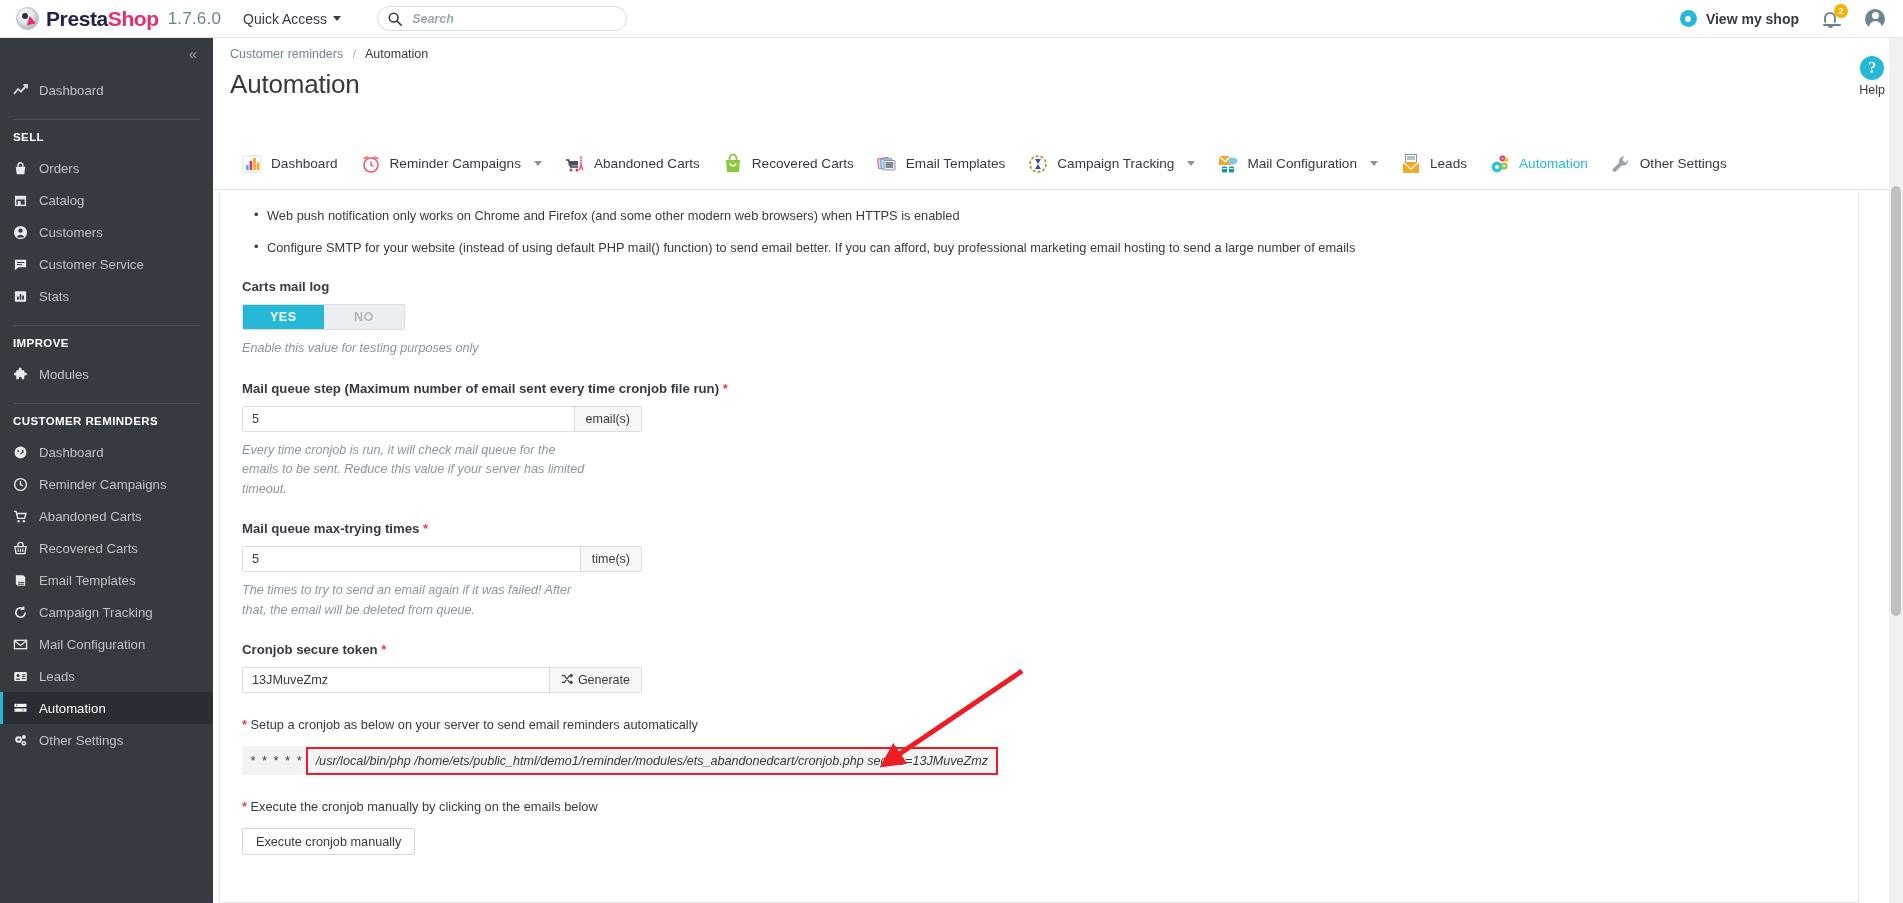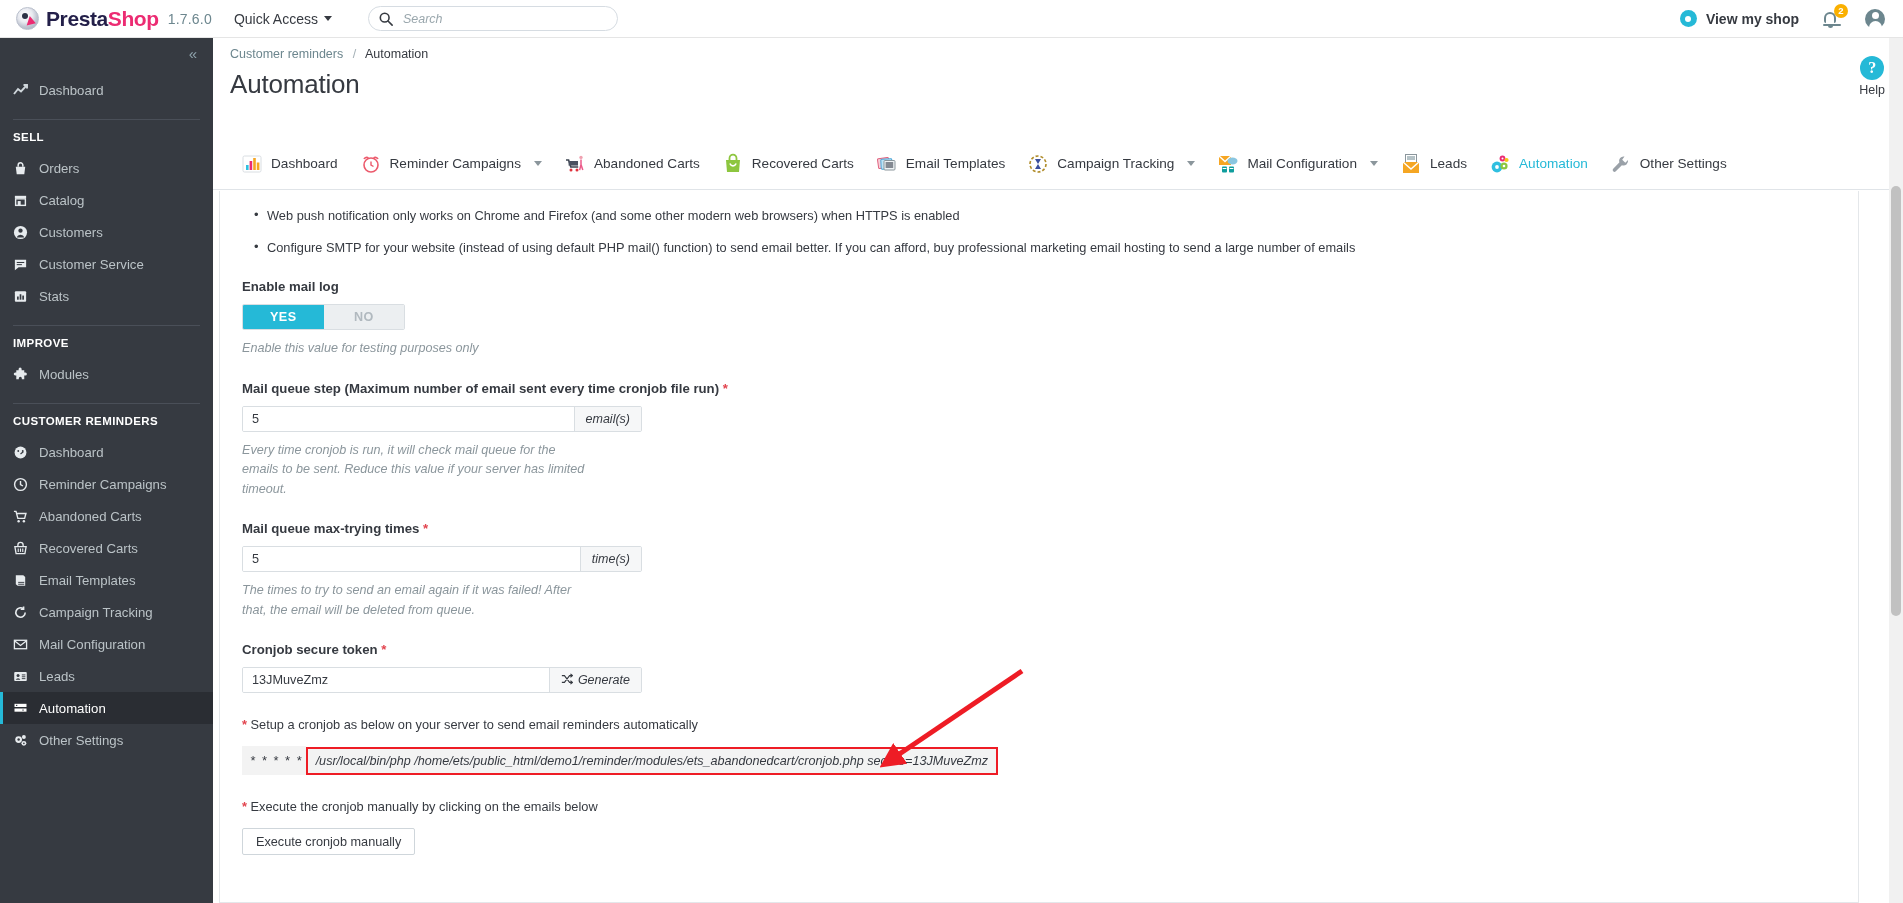--- a/index.html
+++ b/index.html
@@ -39,21 +39,21 @@
     border-bottom: 5px solid transparent;
     transform: rotate(18deg);
   }
   .logo-text {
     font-size: 21px; font-weight: bold; letter-spacing: -0.4px;
     margin-left: 7px; white-space: nowrap;
   }
   .logo-presta { color: #231f49; }
   .logo-shop { color: #ec2b72; }
   .ps-version {
-    font-size: 14px; color: #6c868e; margin-left: 9px;
+    font-size: 17px; color: #6c868e; margin-left: 9px;
     font-weight: normal; letter-spacing: 0.2px;
   }
   .quick-access {
     font-size: 14px; color: #363a41; margin-left: 22px;
     display: flex; align-items: center; cursor: pointer;
     white-space: nowrap;
   }
   .caret-down {
     display: inline-block; margin-left: 6px;
     width: 0; height: 0;
@@ -69,20 +69,21 @@
     background: #fff;
   }
   .search-icon-wrap {
     width: 34px; display: flex; align-items: center; justify-content: center;
   }
   .search-input {
     border: none; outline: none; background: transparent;
     font-family: "Liberation Sans", sans-serif;
     font-size: 12.5px; color: #6c868e; font-style: italic;
     width: 200px;
+    font-weight: bold;
   }
   .search-input::placeholder { color: #9aa7ad; font-style: italic; }
 
   .header-right {
     margin-left: auto; display: flex; align-items: center;
     margin-right: 18px; gap: 22px;
   }
   .view-shop {
     display: flex; align-items: center; gap: 9px;
     font-size: 14px; color: #363a41; cursor: pointer;
@@ -283,21 +284,20 @@
     flex: 1; border: none; outline: none;
     padding: 0 9px; font-size: 12.7px; color: #363a41;
     font-family: "Liberation Sans", sans-serif;
     background: #fff; min-width: 0;
   }
   .input-addon {
     display: flex; align-items: center; justify-content: center;
     padding: 0 11px; background: #f6f7f8; color: #363a41;
     font-size: 12.5px; border-left: 1px solid #d9dee2;
     white-space: nowrap;
-    font-style: italic;
   }
   .input-addon.btn { cursor: pointer; gap: 5px; }
 
   .star-note {
     font-size: 12.8px; color: #363a41; margin-top: 24px;
   }
 
   .cron-row {
     display: flex; align-items: center; margin-top: 14px;
   }
@@ -724,21 +724,21 @@
   <div class="panel">
     <div class="content-inner">
 
       <ul class="bullets">
         <li>Web push notification only works on Chrome and Firefox (and some other modern web browsers) when HTTPS is enabled</li>
         <li>Configure SMTP for your website (instead of using default PHP mail() function) to send email better. If you can afford, buy professional marketing email hosting to send a large number of emails</li>
       </ul>
 
       
       <div class="field-block">
-        <div class="field-label">Enable mail log</div>
+        <div class="field-label">Carts mail log</div>
         <div class="toggle">
           <div class="tg on">YES</div>
           <div class="tg off">NO</div>
         </div>
         <div class="hint">Enable this value for testing purposes only</div>
       </div>
 
       
       <div class="field-block">
         <div class="field-label">

